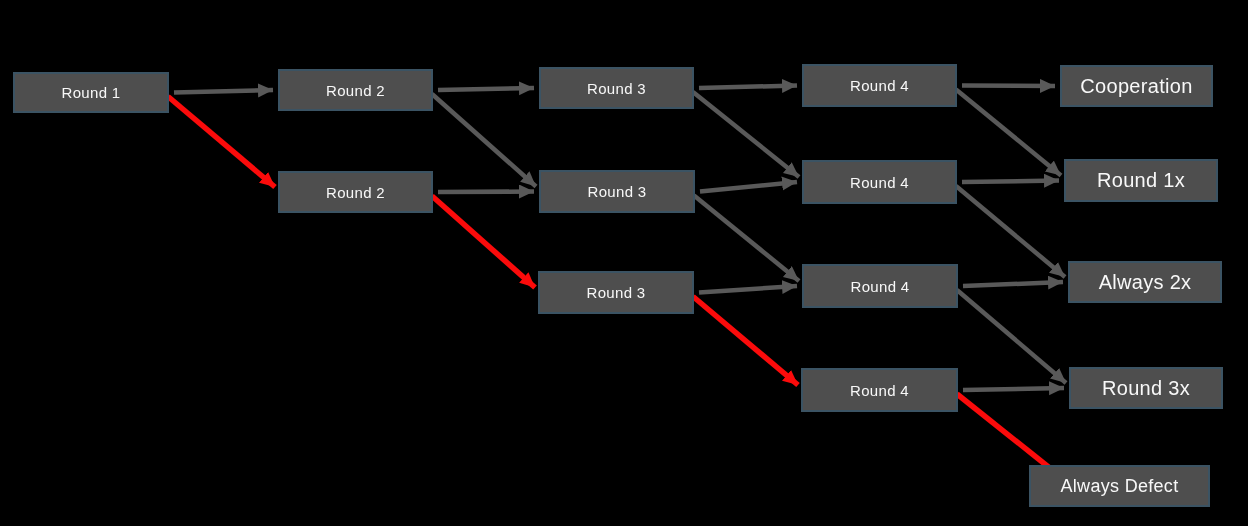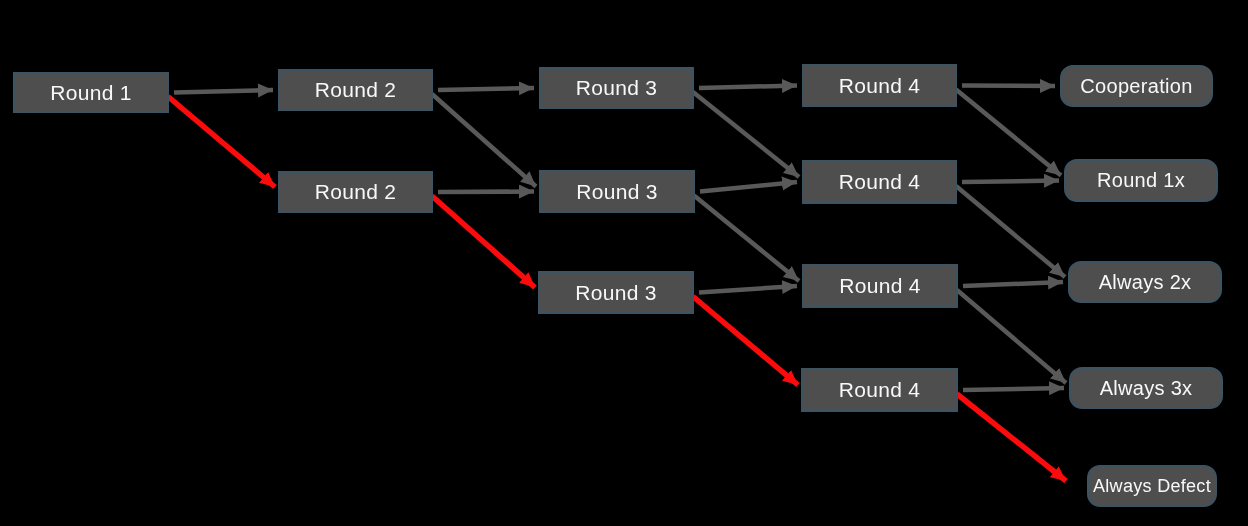--- a/index.html
+++ b/index.html
@@ -14,25 +14,25 @@
   #edges-svg { position: absolute; left: 0; top: 0; }
   .node {
     position: absolute;
     box-sizing: border-box;
     background: var(--node-fill, #4e4e4e);
     border: 2px solid var(--node-border, #3b5363);
     color: var(--node-text, #f8f8f8);
     display: flex;
     align-items: center;
     justify-content: center;
-    font-size: 21px;
+    font-size: 15px;
     letter-spacing: 0.3px;
     white-space: nowrap;
   }
-  .node.outcome { font-size: 20px; border-radius: 13px; }
+  .node.outcome { font-size: 20px; }
   .node.outcome-sm { font-size: 18px; }
 </style>
 </head>
 <body>
 
 <div id="stage" style="--bg: #000000; --node-fill: #4e4e4e; --node-border: #3b5363; --node-text: #f8f8f8;">
 
   <svg id="edges-svg" width="1248" height="526" viewBox="0 0 1248 526">
       <defs>
         <marker id="ah-default" markerUnits="userSpaceOnUse" markerWidth="16" markerHeight="15" refX="15" refY="7" orient="auto">
@@ -74,16 +74,16 @@
   <div class="node" id="node-r3c" style="left:538px; top:271px; width:156px; height:43px;">Round 3</div>
 
   <div class="node" id="node-r4a" style="left:802px; top:64px;  width:155px; height:43px;">Round 4</div>
   <div class="node" id="node-r4b" style="left:802px; top:160px; width:155px; height:44px;">Round 4</div>
   <div class="node" id="node-r4c" style="left:802px; top:264px; width:156px; height:44px;">Round 4</div>
   <div class="node" id="node-r4d" style="left:801px; top:368px; width:157px; height:44px;">Round 4</div>
 
   <div class="node outcome" id="node-coop" style="left:1060px; top:65px;  width:153px; height:42px;">Cooperation</div>
   <div class="node outcome" id="node-d1" style="left:1064px; top:159px; width:154px; height:43px;">Round 1x</div>
   <div class="node outcome" id="node-d2" style="left:1068px; top:261px; width:154px; height:42px;">Always 2x</div>
-  <div class="node outcome" id="node-d3" style="left:1069px; top:367px; width:154px; height:42px;">Always 3x</div>
-  <div class="node outcome outcome-sm" id="node-ad" style="left:1087px; top:465px; width:130px; height:42px;text-align:center;">Always Defect</div>
+  <div class="node outcome" id="node-d3" style="left:1069px; top:367px; width:154px; height:42px;">Round 3x</div>
+  <div class="node outcome outcome-sm" id="node-ad" style="left:1029px; top:465px; width:181px; height:42px;text-align:center;">Always Defect</div>
 
 </div>
 
 </body></html>

